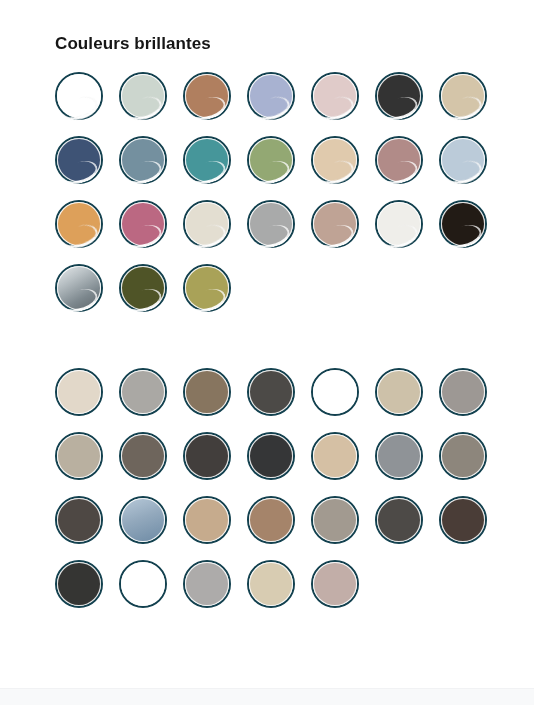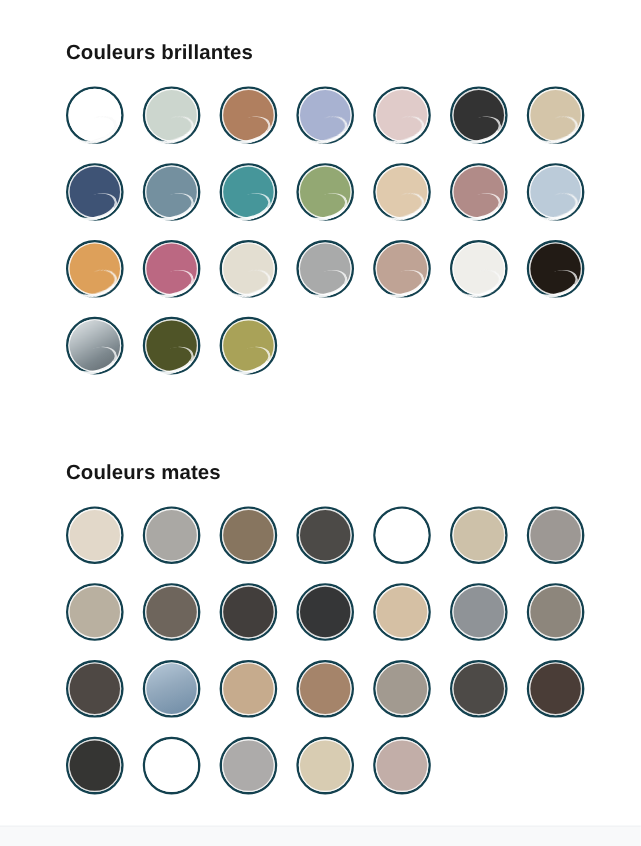--- a/index.html
+++ b/index.html
@@ -213,21 +213,20 @@
           </div>
           <div class="swatch gloss" style="border-color: rgb(19, 65, 79);">
             <div class="fill" style="background: rgb(169, 162, 88);"></div>
             <div class="shine"></div>
           </div>
         </div>
       </div>
   </div>
 
   <div class="section" id="section-mates">
-    <h2 class="section-title">Couleurs mates</h2>
     <div class="swatch-grid">
         <div class="swatch-row">
           <div class="swatch light-fill" style="border-color: rgb(19, 65, 79);">
             <div class="fill" style="background: rgb(226, 216, 201);"></div>
           </div>
           <div class="swatch" style="border-color: rgb(19, 65, 79);">
             <div class="fill" style="background: rgb(170, 168, 164);"></div>
           </div>
           <div class="swatch" style="border-color: rgb(19, 65, 79);">
             <div class="fill" style="background: rgb(135, 117, 95);"></div>

